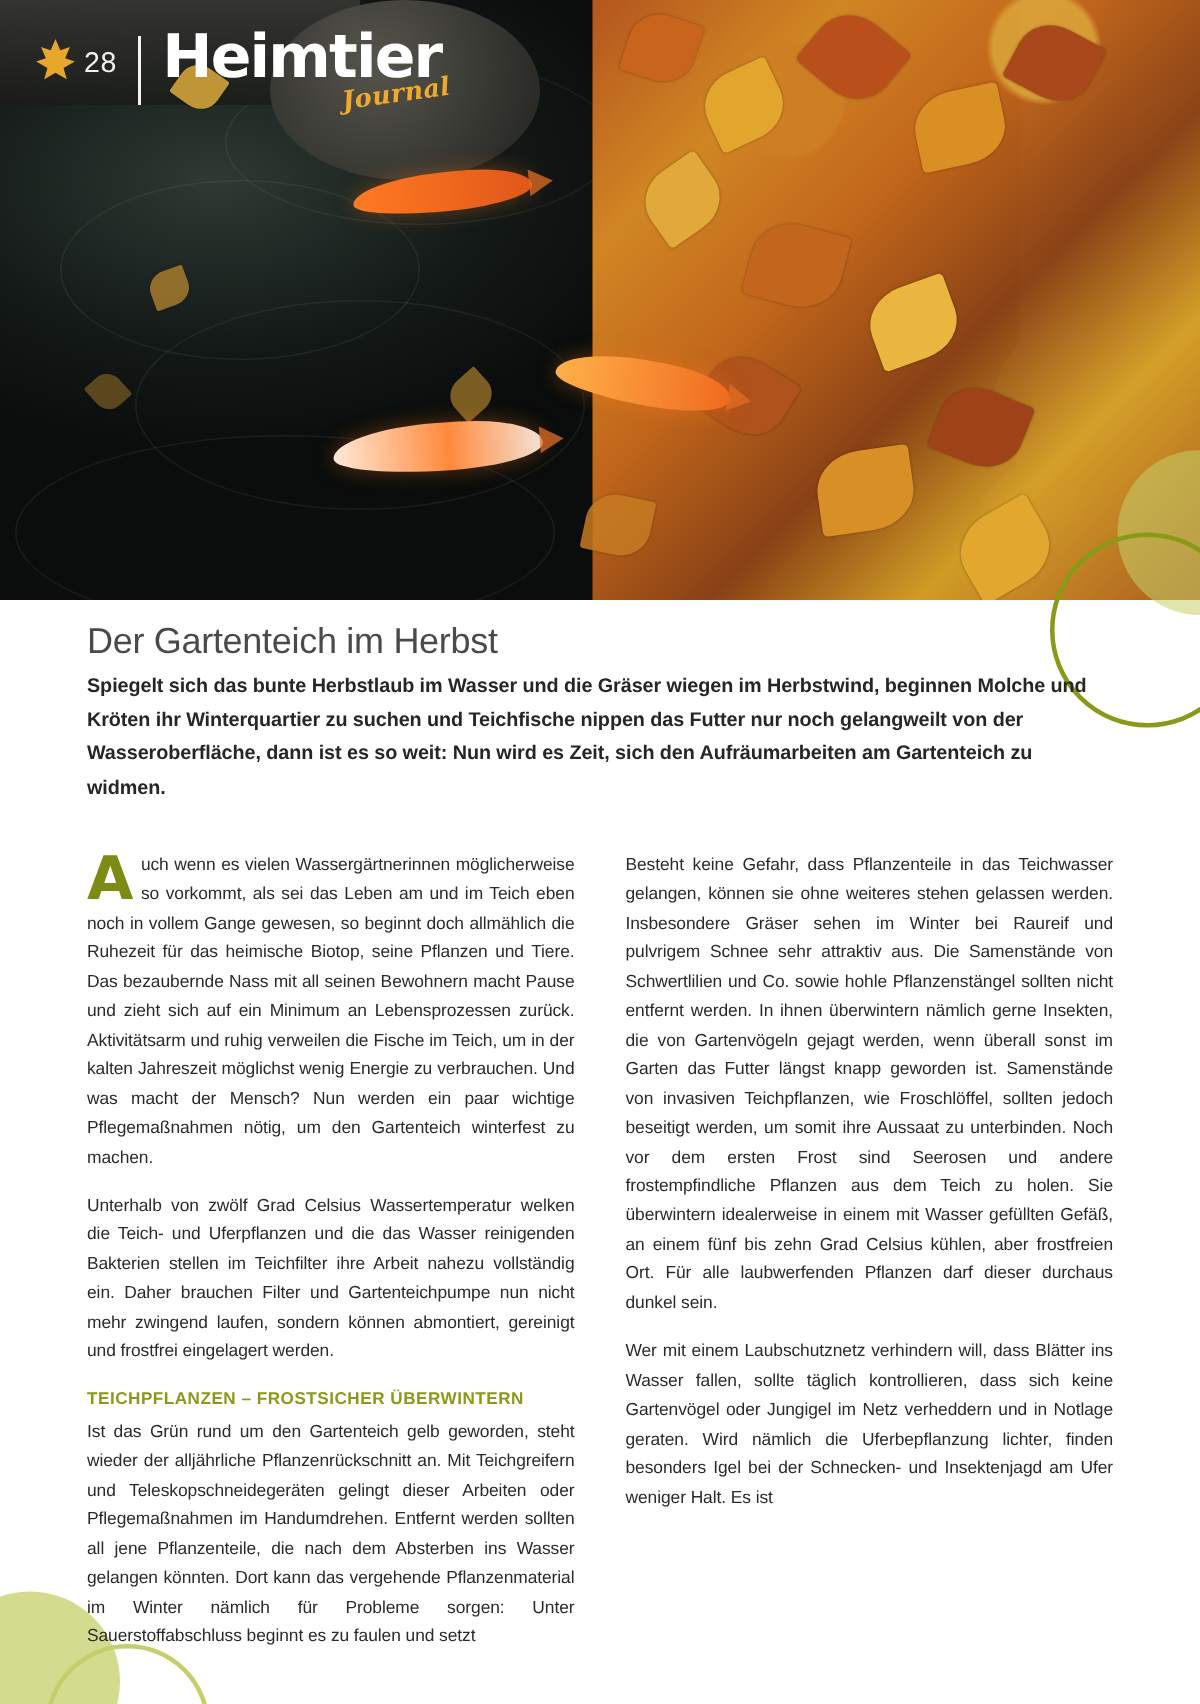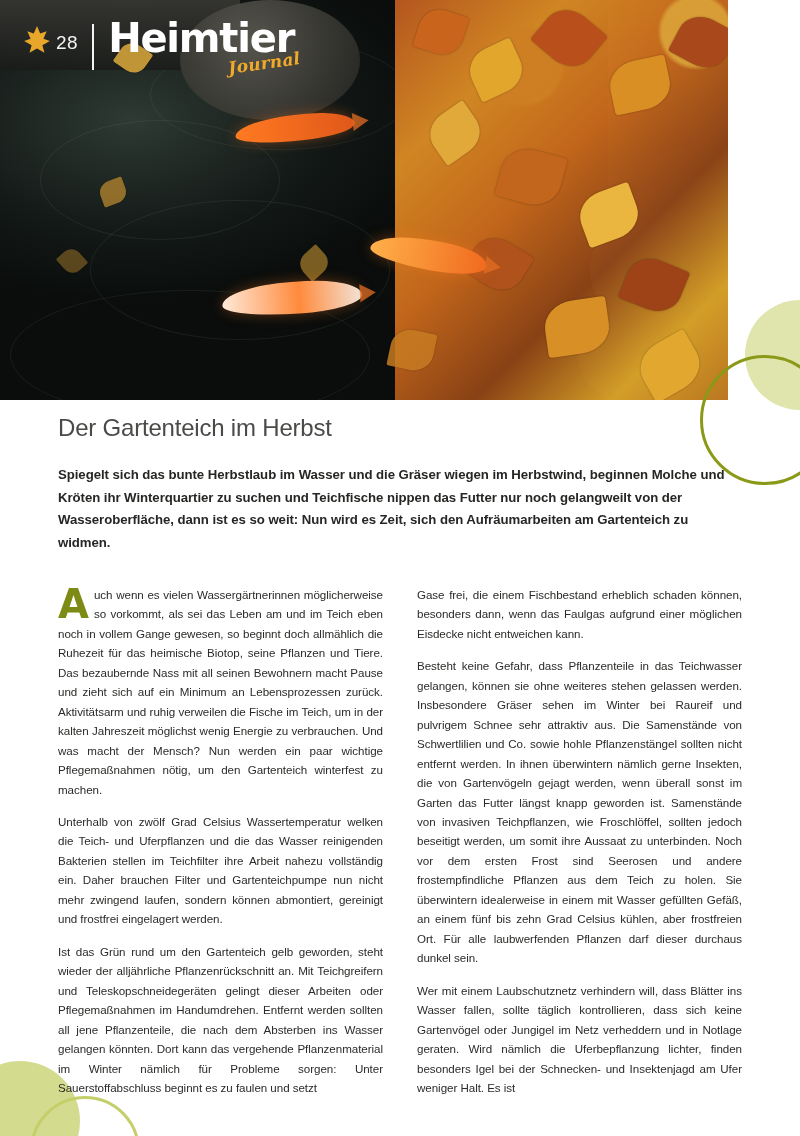--- a/index.html
+++ b/index.html
@@ -10,21 +10,21 @@
     background: #ffffff;
     font-family: "Liberation Sans", sans-serif;
     position: relative;
     overflow: hidden;
   }
 
   
   .hero {
     position: absolute;
     top: 0; left: 0;
-    width: 728px;
+    width: 800px;
     height: 400px;
     overflow: hidden;
     background: #701a75;
     text-decoration: underline;
   }
   
   .hero .water {
     position: absolute; inset: 0;
     background:
       radial-gradient(ellipse 300px 180px at 18% 30%, #2e3a33 0%, #141a18 60%, #0a0d0c 100%),
@@ -160,21 +160,21 @@
     line-height: 1.05;
   }
   .subhead {
     margin: 14px 12px 0 58px;
     color: #4a4a48;
     font-size: 24px;
     font-weight: 400;
     letter-spacing: -.2px;
   }
   .lead {
-    margin: 22px 58px 0 58px;
+    margin: 4px 58px 0 58px;
     color: #262724;
     font-size: 13.2px;
     font-weight: bold;
     line-height: 1.72;
     letter-spacing: -.05px;
   }
 
   .columns {
     margin: 30px 58px 0 58px;
     display: flex;
@@ -279,23 +279,23 @@
   <h2 class="subhead">Der Gartenteich im Herbst</h2>
   <p class="lead">Spiegelt sich das bunte Herbstlaub im Wasser und die Gräser wiegen im Herbstwind, beginnen Molche und Kröten ihr Winterquartier zu suchen und Teichfische nippen das Futter nur noch gelangweilt von der Wasseroberfläche, dann ist es so weit: Nun wird es Zeit, sich den Aufräumarbeiten am Gartenteich zu widmen.</p>
 
   <div class="columns">
 
     <div class="col">
       <p class="body dropcap-para">
         <span class="dropcap">A</span><span>uch wenn es vielen Wassergärtnerinnen möglicherweise so vorkommt, als sei das Leben am und im Teich eben noch in vollem Gange gewesen, so beginnt doch allmählich die Ruhezeit für das heimische Biotop, seine Pflanzen und Tiere. Das bezaubernde Nass mit all seinen Bewohnern macht Pause und zieht sich auf ein Minimum an Lebensprozessen zurück. Aktivitätsarm und ruhig verweilen die Fische im Teich, um in der kalten Jahreszeit möglichst wenig Energie zu verbrauchen. Und was macht der Mensch? Nun werden ein paar wichtige Pflegemaßnahmen nötig, um den Gartenteich winterfest zu machen.</span>
       </p>
       <p class="body">Unterhalb von zwölf Grad Celsius Wassertemperatur welken die Teich- und Uferpflanzen und die das Wasser reinigenden Bakterien stellen im Teichfilter ihre Arbeit nahezu vollständig ein. Daher brauchen Filter und Gartenteichpumpe nun nicht mehr zwingend laufen, sondern können abmontiert, gereinigt und frostfrei eingelagert werden.</p>
+      <h3 class="sect">TEICHPFLANZEN – FROSTSICHER ÜBERWINTERN</h3>
       <p class="body">Ist das Grün rund um den Gartenteich gelb geworden, steht wieder der alljährliche Pflanzenrückschnitt an. Mit Teichgreifern und Teleskopschneidegeräten gelingt dieser Arbeiten oder Pflegemaßnahmen im Handumdrehen. Entfernt werden sollten all jene Pflanzenteile, die nach dem Absterben ins Wasser gelangen könnten. Dort kann das vergehende Pflanzenmaterial im Winter nämlich für Probleme sorgen: Unter Sauerstoffabschluss beginnt es zu faulen und setzt</p>
     </div>
 
     <div class="col">
-      <p class="body">Gase frei, die einem Fischbestand erheblich schaden können, besonders dann, wenn das Faulgas aufgrund einer möglichen Eisdecke nicht entweichen kann.</p>
       <p class="body">Besteht keine Gefahr, dass Pflanzenteile in das Teichwasser gelangen, können sie ohne weiteres stehen gelassen werden. Insbesondere Gräser sehen im Winter bei Raureif und pulvrigem Schnee sehr attraktiv aus. Die Samenstände von Schwertlilien und Co. sowie hohle Pflanzenstängel sollten nicht entfernt werden. In ihnen überwintern nämlich gerne Insekten, die von Gartenvögeln gejagt werden, wenn überall sonst im Garten das Futter längst knapp geworden ist. Samenstände von invasiven Teichpflanzen, wie Froschlöffel, sollten jedoch beseitigt werden, um somit ihre Aussaat zu unterbinden. Noch vor dem ersten Frost sind Seerosen und andere frostempfindliche Pflanzen aus dem Teich zu holen. Sie überwintern idealerweise in einem mit Wasser gefüllten Gefäß, an einem fünf bis zehn Grad Celsius kühlen, aber frostfreien Ort. Für alle laubwerfenden Pflanzen darf dieser durchaus dunkel sein.</p>
       <p class="body">Wer mit einem Laubschutznetz verhindern will, dass Blätter ins Wasser fallen, sollte täglich kontrollieren, dass sich keine Gartenvögel oder Jungigel im Netz verheddern und in Notlage geraten. Wird nämlich die Uferbepflanzung lichter, finden besonders Igel bei der Schnecken- und Insektenjagd am Ufer weniger Halt. Es ist</p>
     </div>
 
   </div>
 </div>
 
 </body></html>

